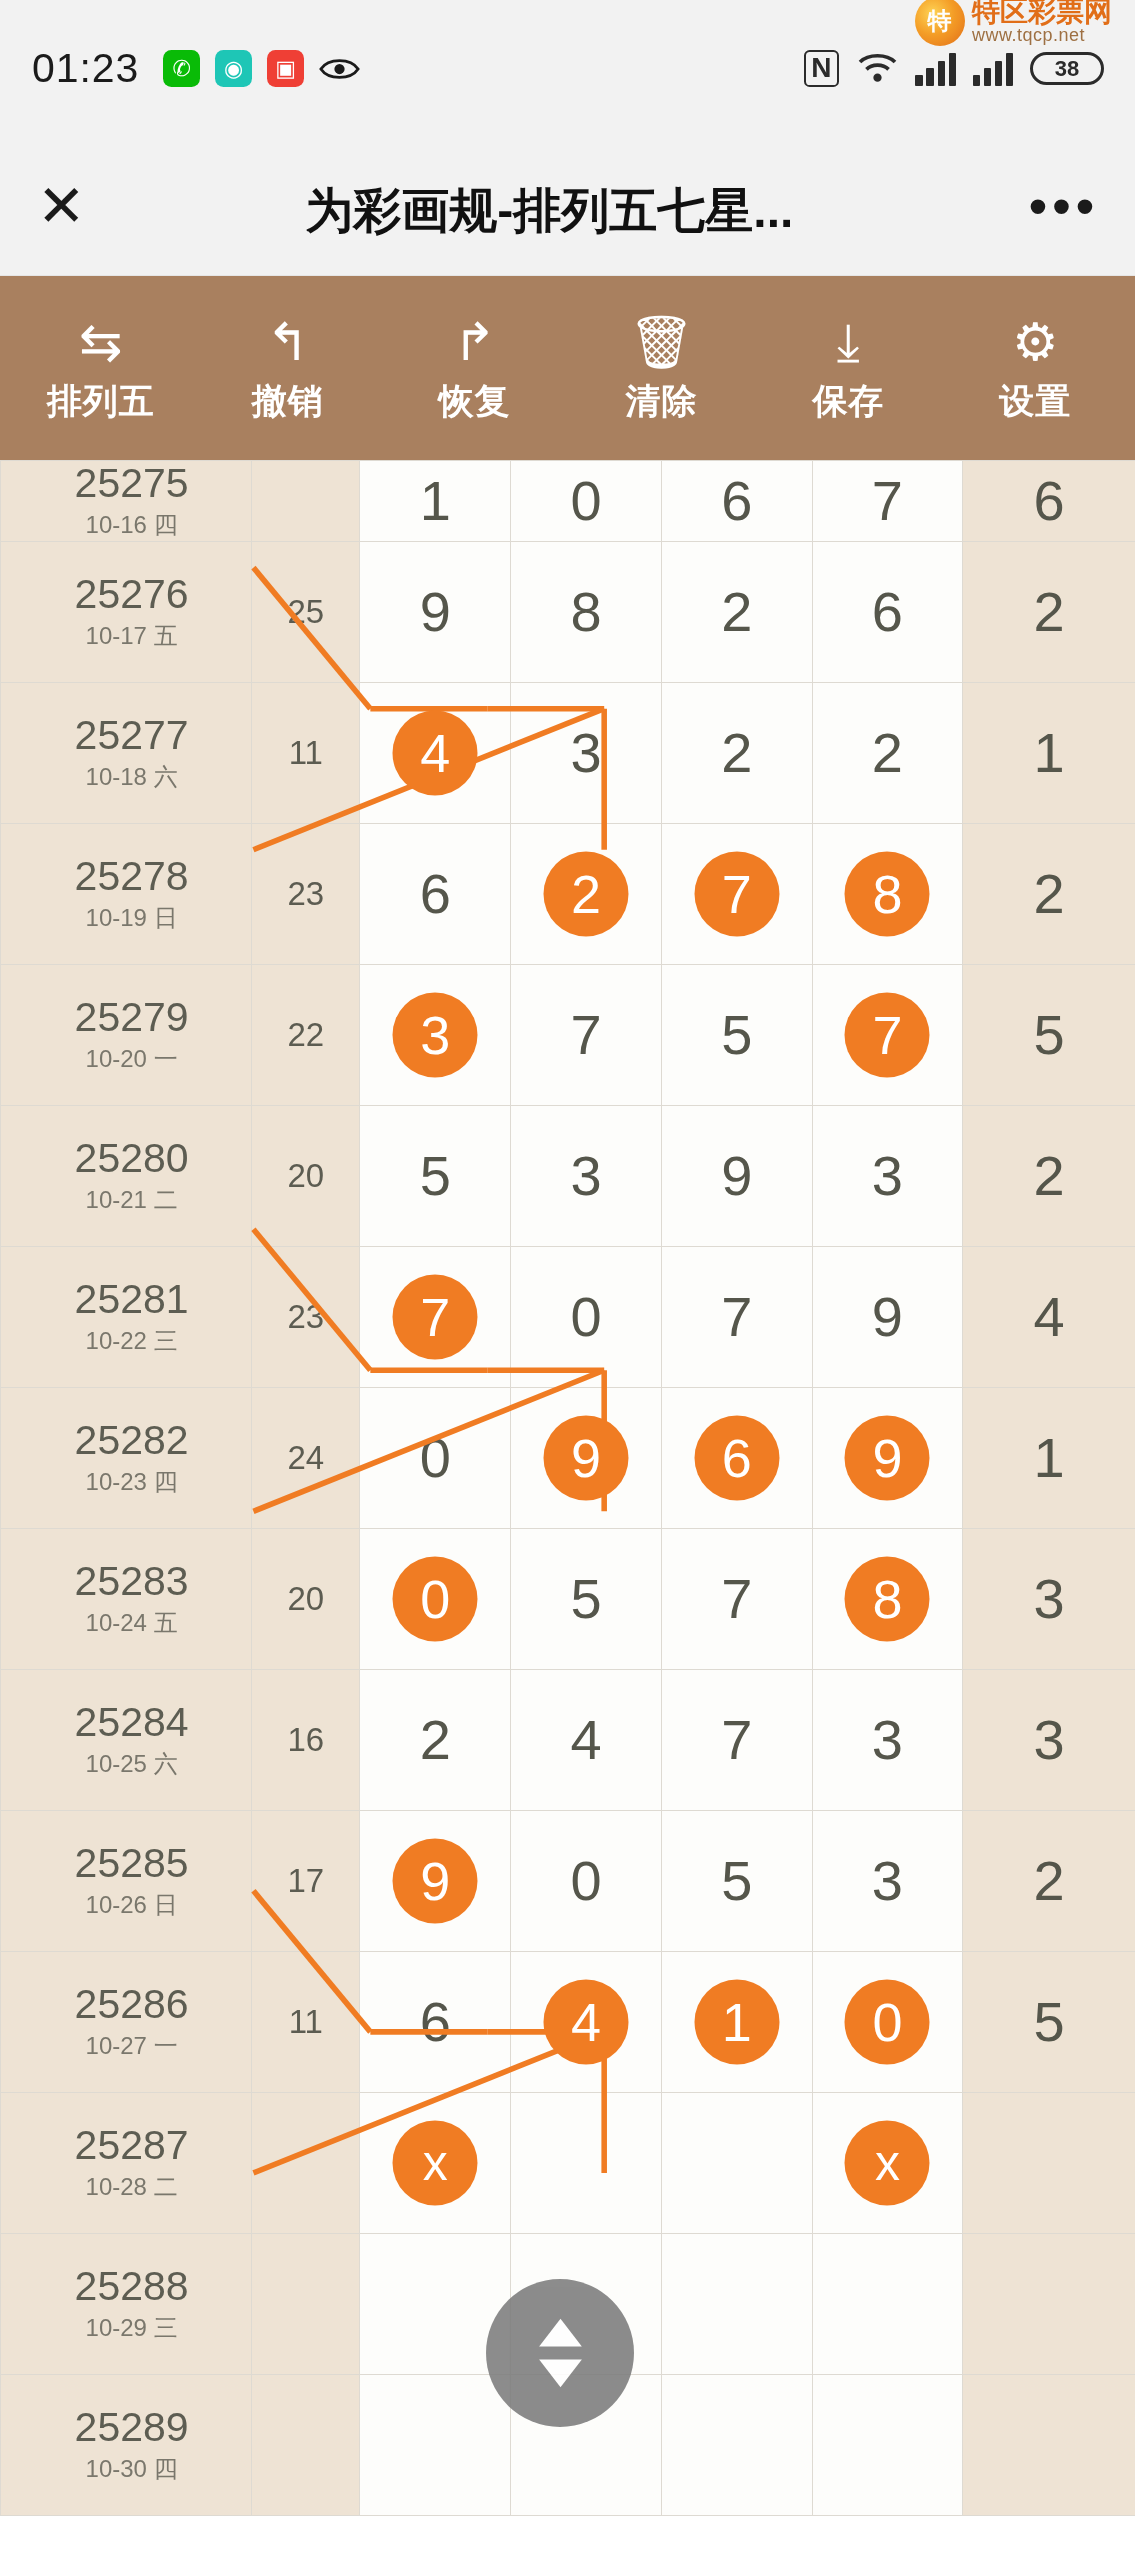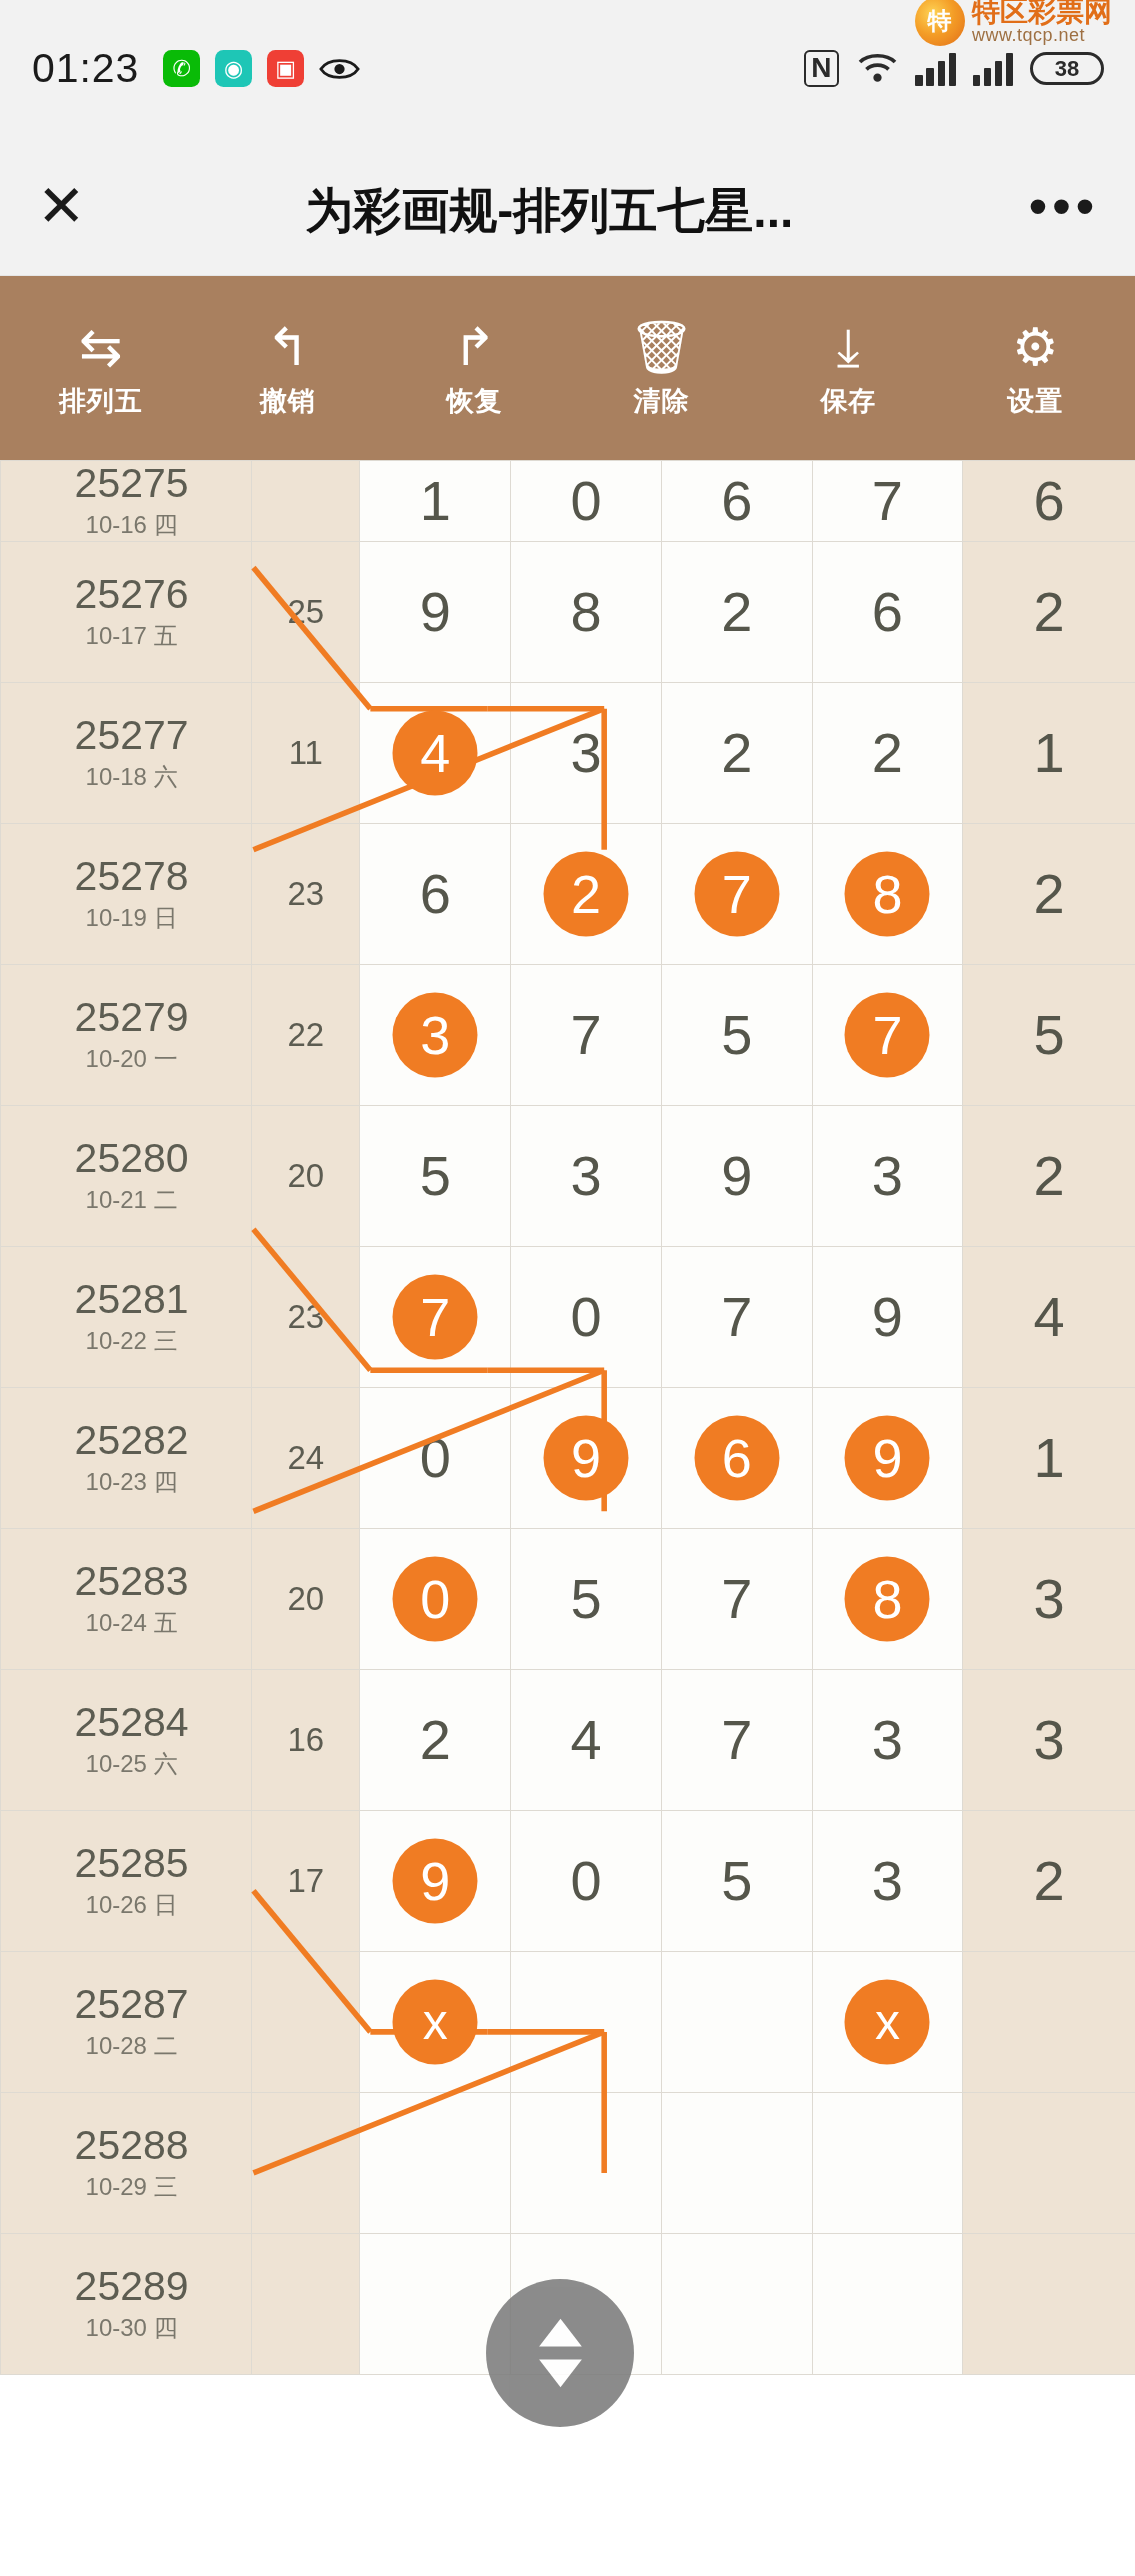--- a/index.html
+++ b/index.html
@@ -148,21 +148,21 @@
     justify-content: center;
     gap: 5.6px;
   }
   .tool .ticon {
     height: 61px;
     display: flex; align-items: center; justify-content: center;
     font-size: 52px;
     line-height: 1;
   }
   .tool .tlabel {
-    font-size: 27px;
+    font-size: 35px;
     font-weight: 700;
     letter-spacing: 0.9px;
     white-space: nowrap;
   }
 
   
   .table-wrap {
     position: relative;
     height: calc(2576px - 137px - 139px - 184px);
     overflow: hidden;
@@ -516,20 +516,38 @@
           <td class="digit">
             <span class="ball">9</span>
           </td>
           <td class="digit">0</td>
           <td class="digit">5</td>
           <td class="digit">3</td>
           <td class="tailcell">2</td>
         </tr>
         <tr>
           <td class="idcell">
+            <div class="iss">25286</div>
+            <div class="dt">10-27 一</div>
+          </td>
+          <td class="sumcell">11</td>
+          <td class="digit">6</td>
+          <td class="digit">
+            <span class="ball">4</span>
+          </td>
+          <td class="digit">
+            <span class="ball">1</span>
+          </td>
+          <td class="digit">
+            <span class="ball">0</span>
+          </td>
+          <td class="tailcell">5</td>
+        </tr>
+        <tr>
+          <td class="idcell">
             <div class="iss">25287</div>
             <div class="dt">10-28 二</div>
           </td>
           <td class="sumcell"></td>
           <td class="digit">
             <span class="ball x">x</span>
           </td>
           <td class="digit"></td>
           <td class="digit"></td>
           <td class="digit">

